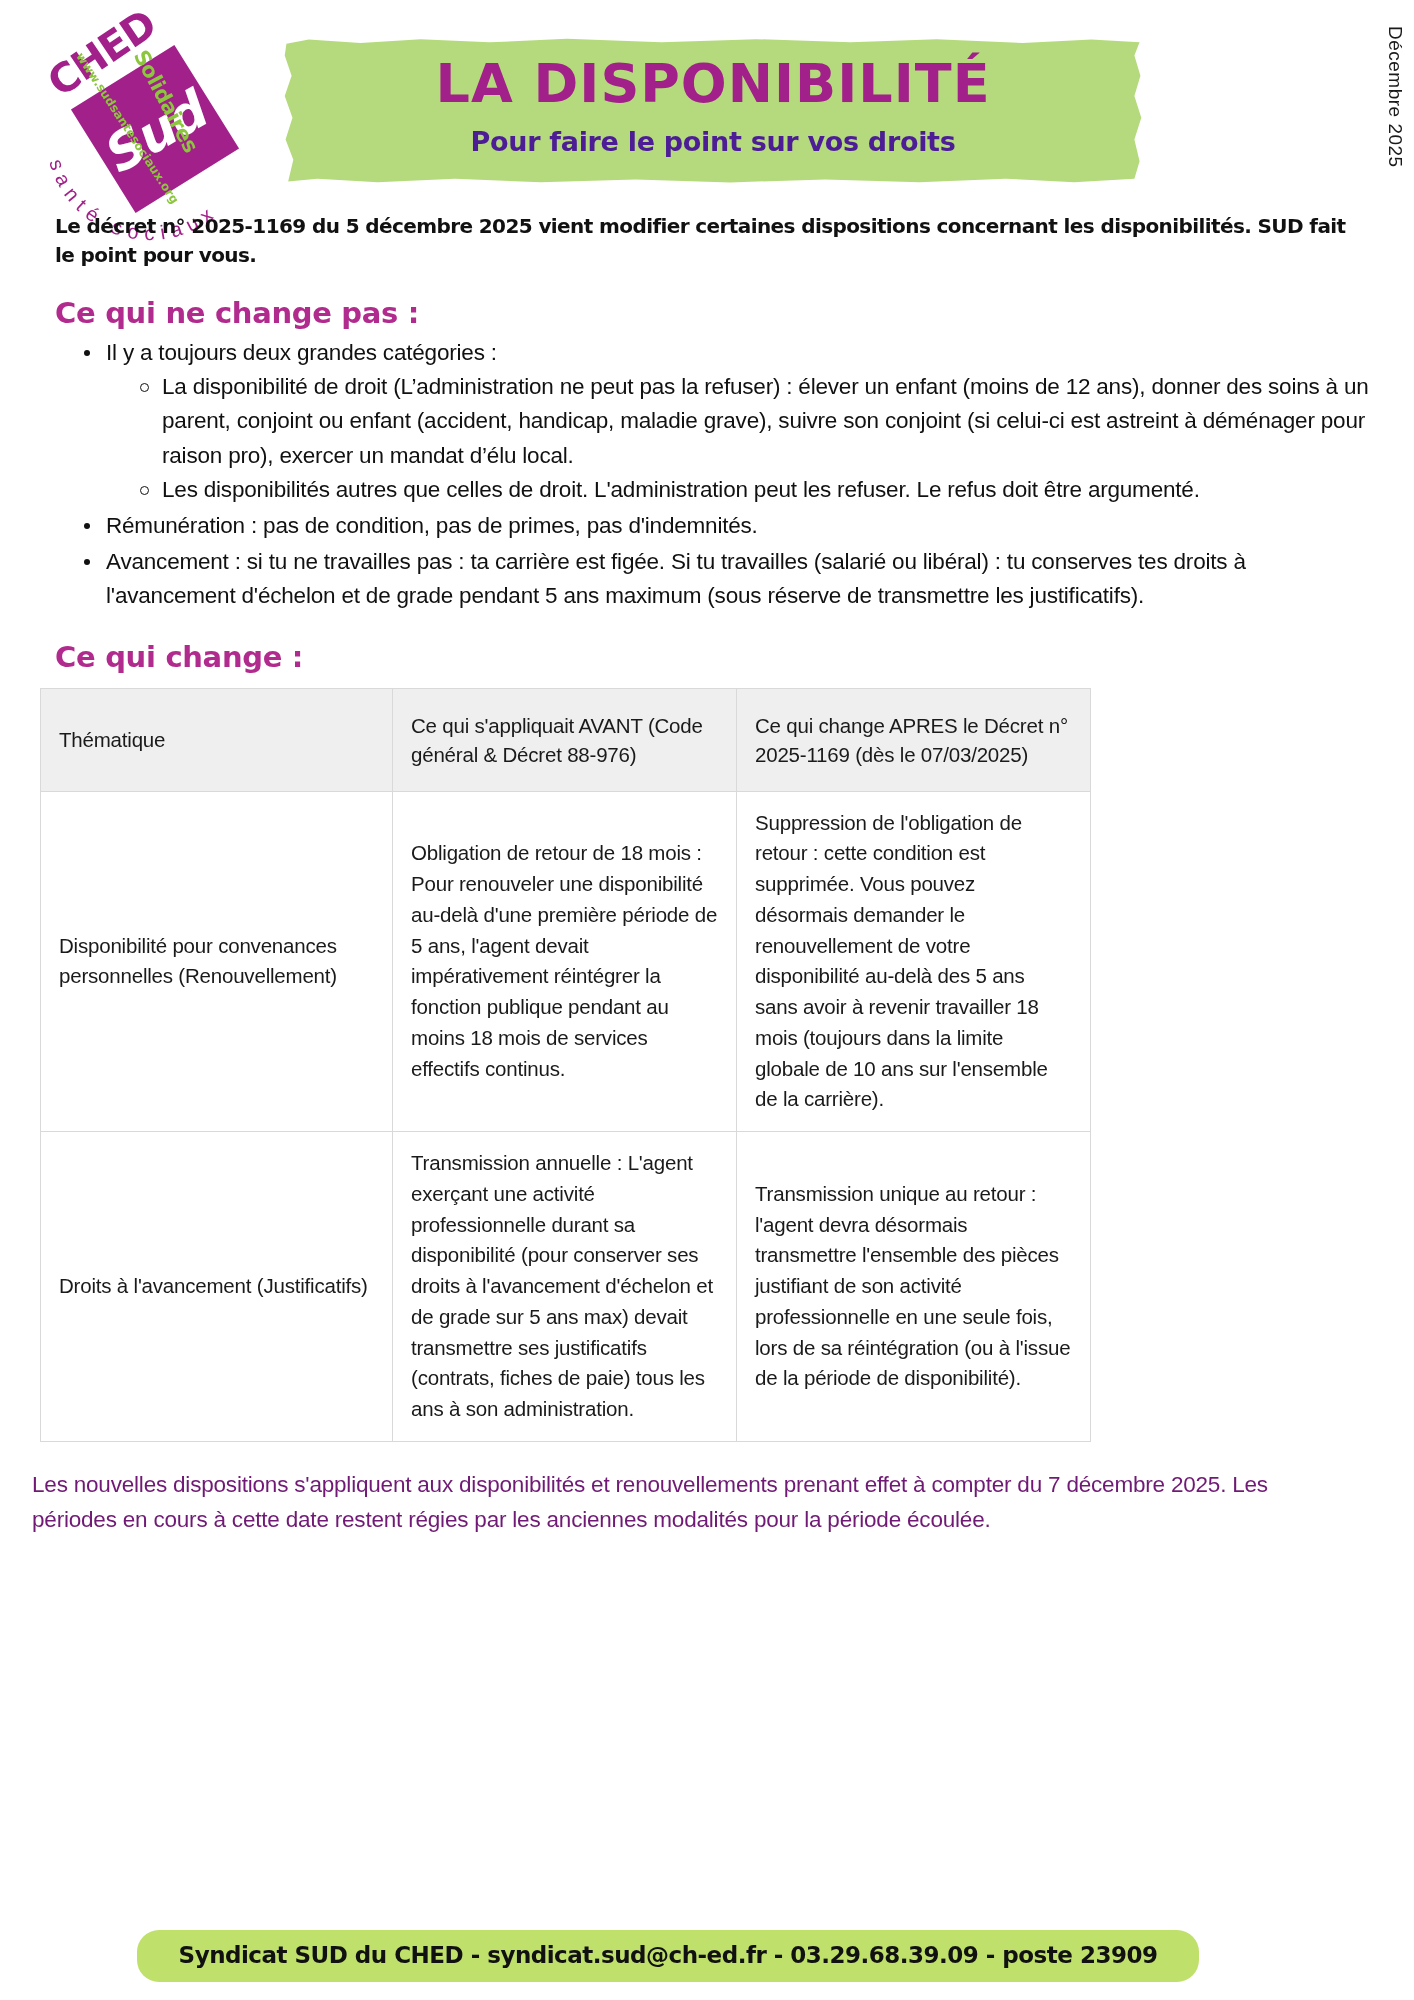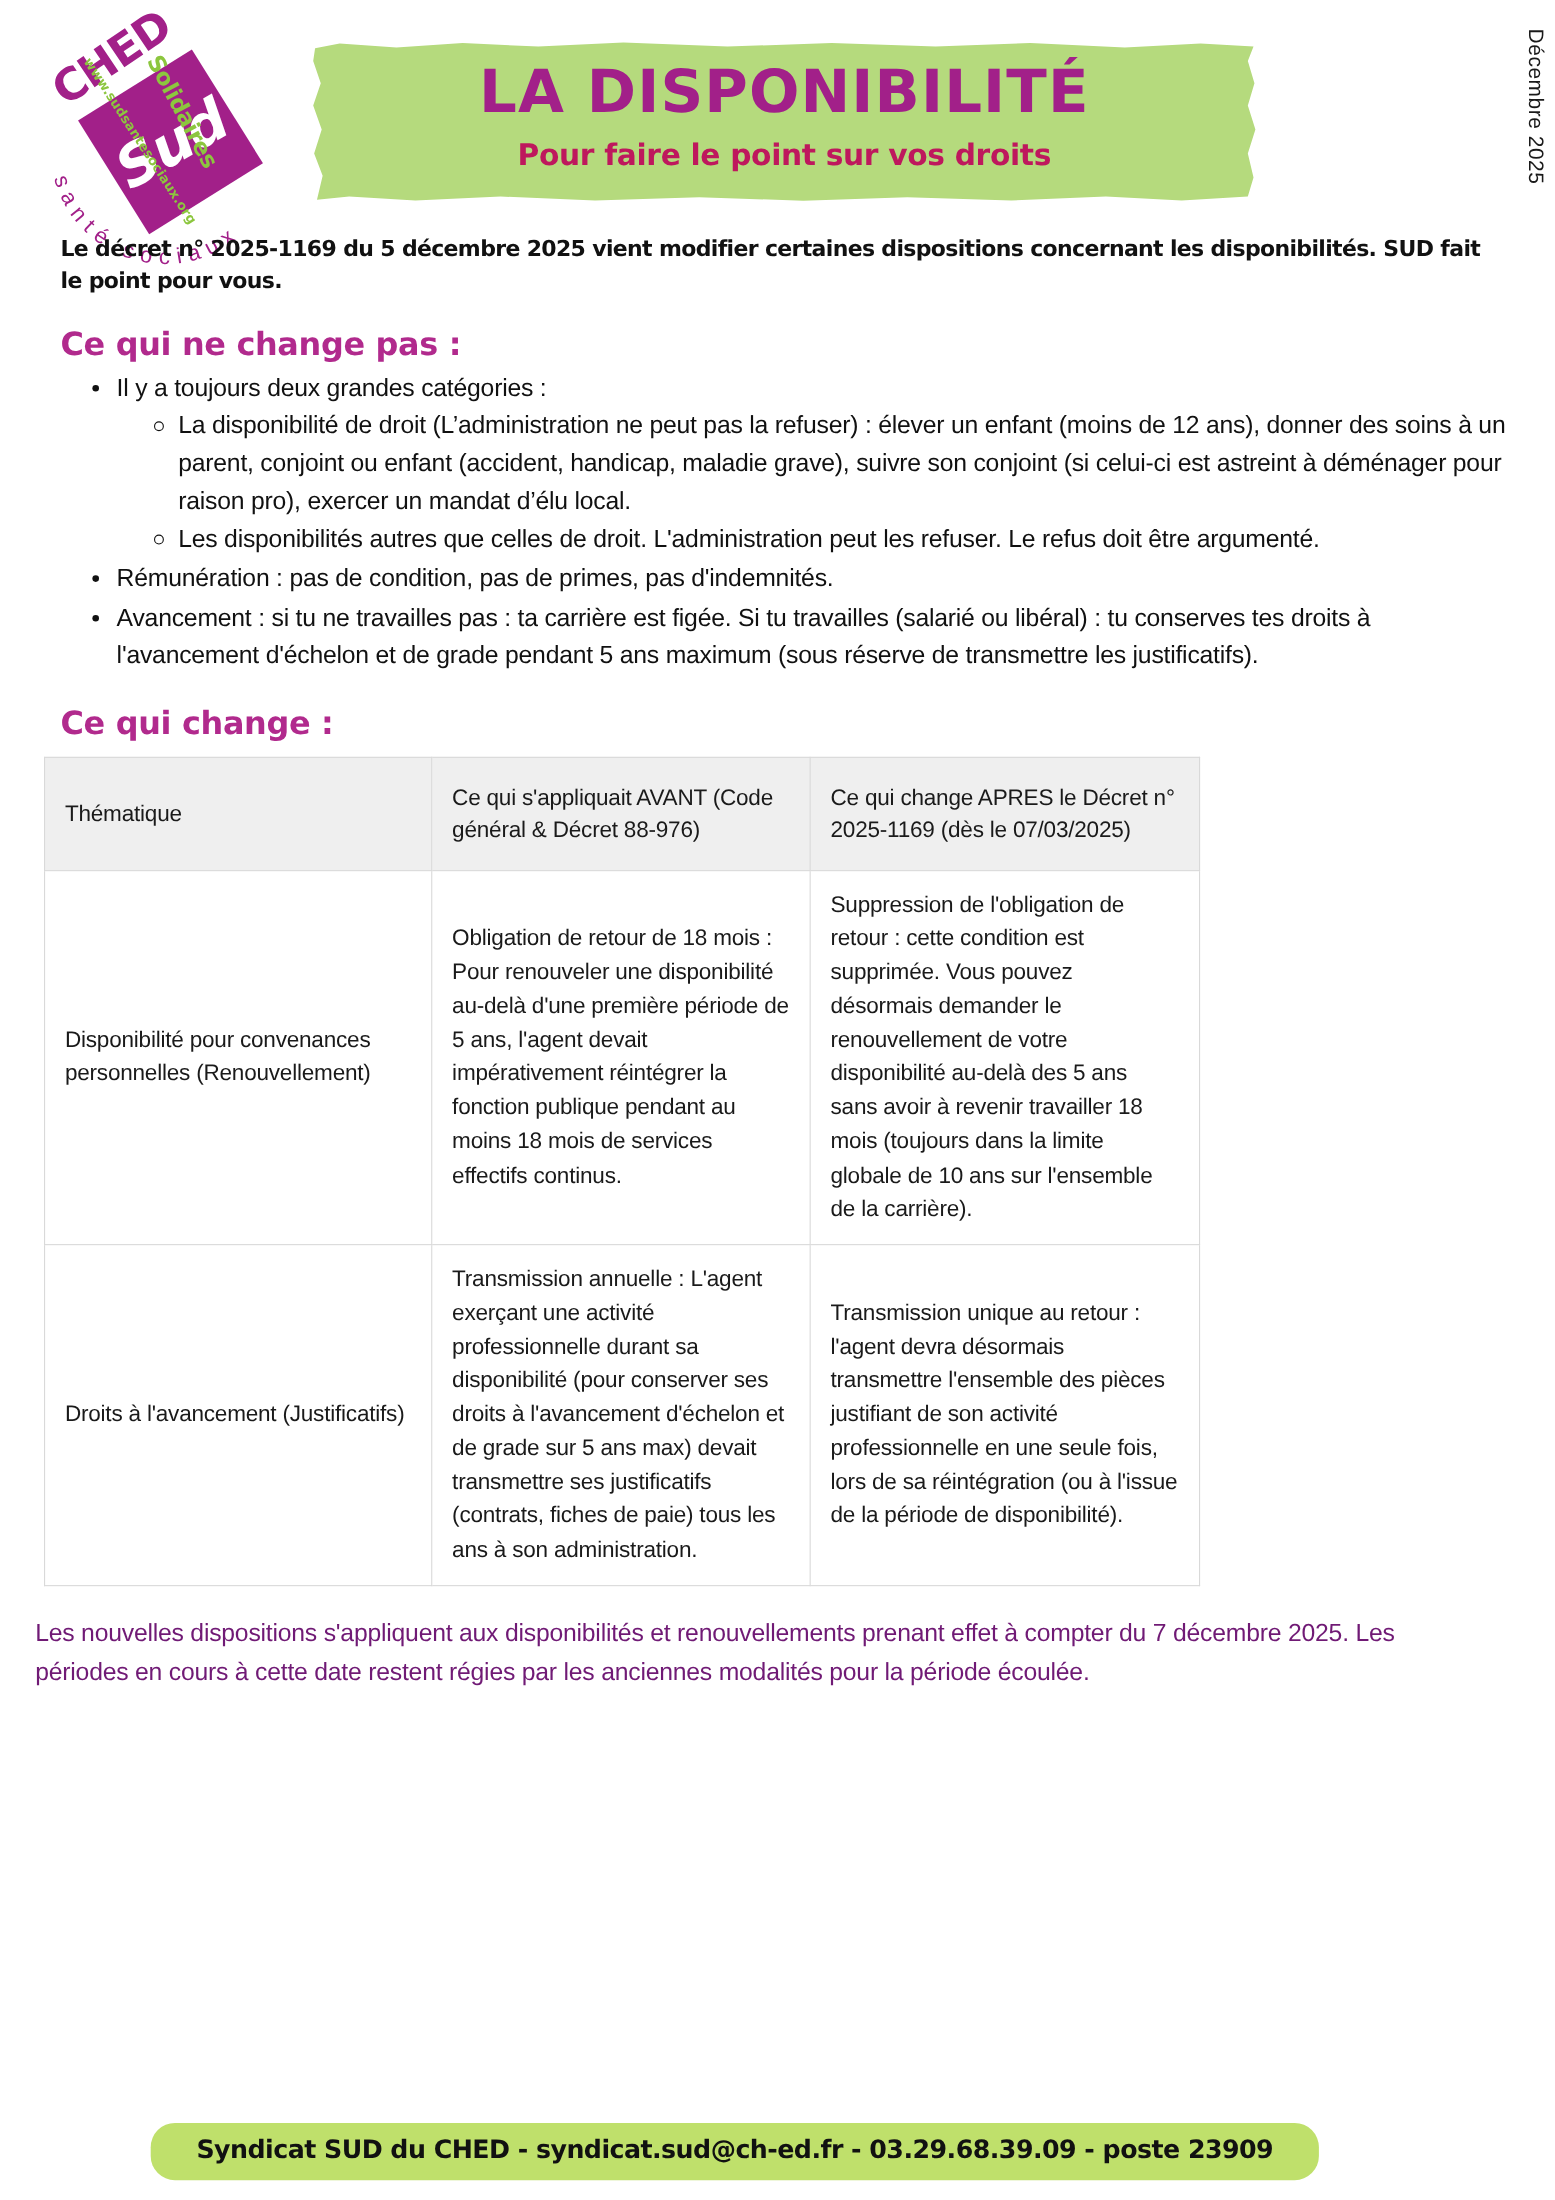--- a/index.html
+++ b/index.html
@@ -130,21 +130,21 @@
     font-weight: bold;
     font-size: 54px;
     letter-spacing: 1px;
   }
   .banner-sub {
     position: absolute;
     left: 283px;
     top: 126px;
     width: 860px;
     text-align: center;
-    color: #be185d;
+    color: #4c1d95;
     font-family: "DejaVu Sans", sans-serif;
     font-weight: bold;
     font-size: 27px;
     letter-spacing: -0.3px;
   }
   .date-vertical {
     position: absolute;
     right: 8px;
     top: 26px;
     color: #1a1a1a;

